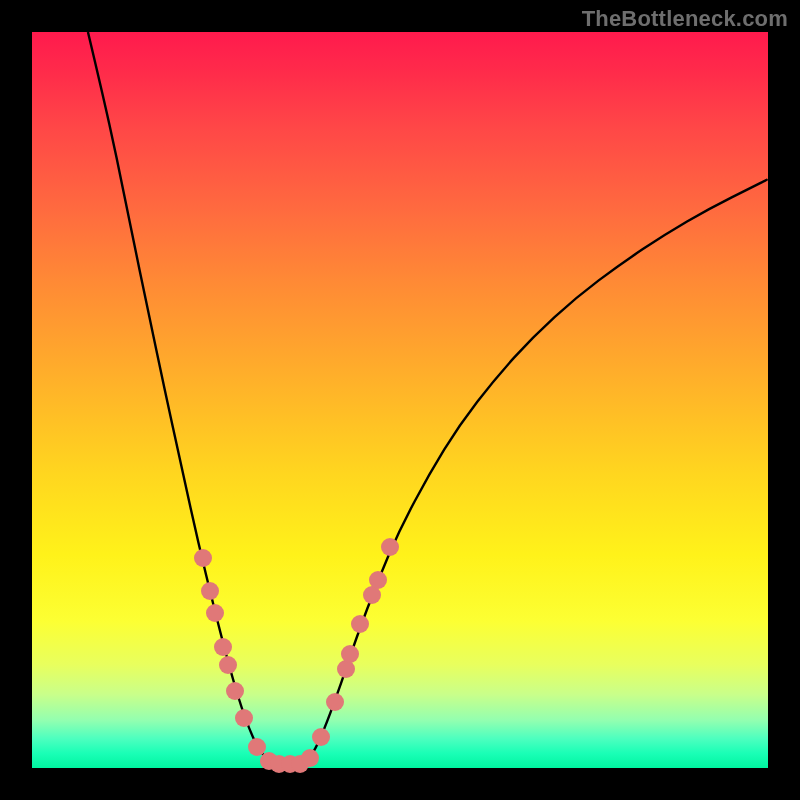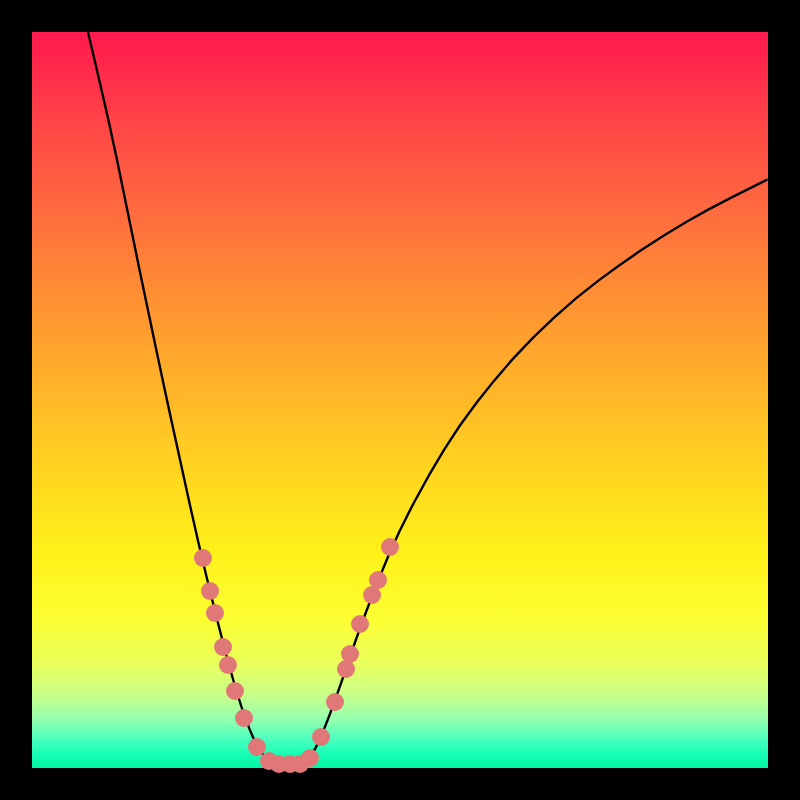--- a/index.html
+++ b/index.html
@@ -79,13 +79,14 @@
         <div class="marker" style="left: 288.512px; top: 705.088px;"></div>
         <div class="marker" style="left: 303.232px; top: 669.76px;"></div>
         <div class="marker" style="left: 313.536px; top: 636.64px;"></div>
         <div class="marker" style="left: 317.952px; top: 621.92px;"></div>
         <div class="marker" style="left: 328.256px; top: 592.48px;"></div>
         <div class="marker" style="left: 340.032px; top: 563.04px;"></div>
         <div class="marker" style="left: 345.92px; top: 548.32px;"></div>
         <div class="marker" style="left: 357.696px; top: 515.2px;"></div>
       </div>
   </div>
+  <div class="watermark">TheBottleneck.com</div>
 </div>
 
 </body></html>

